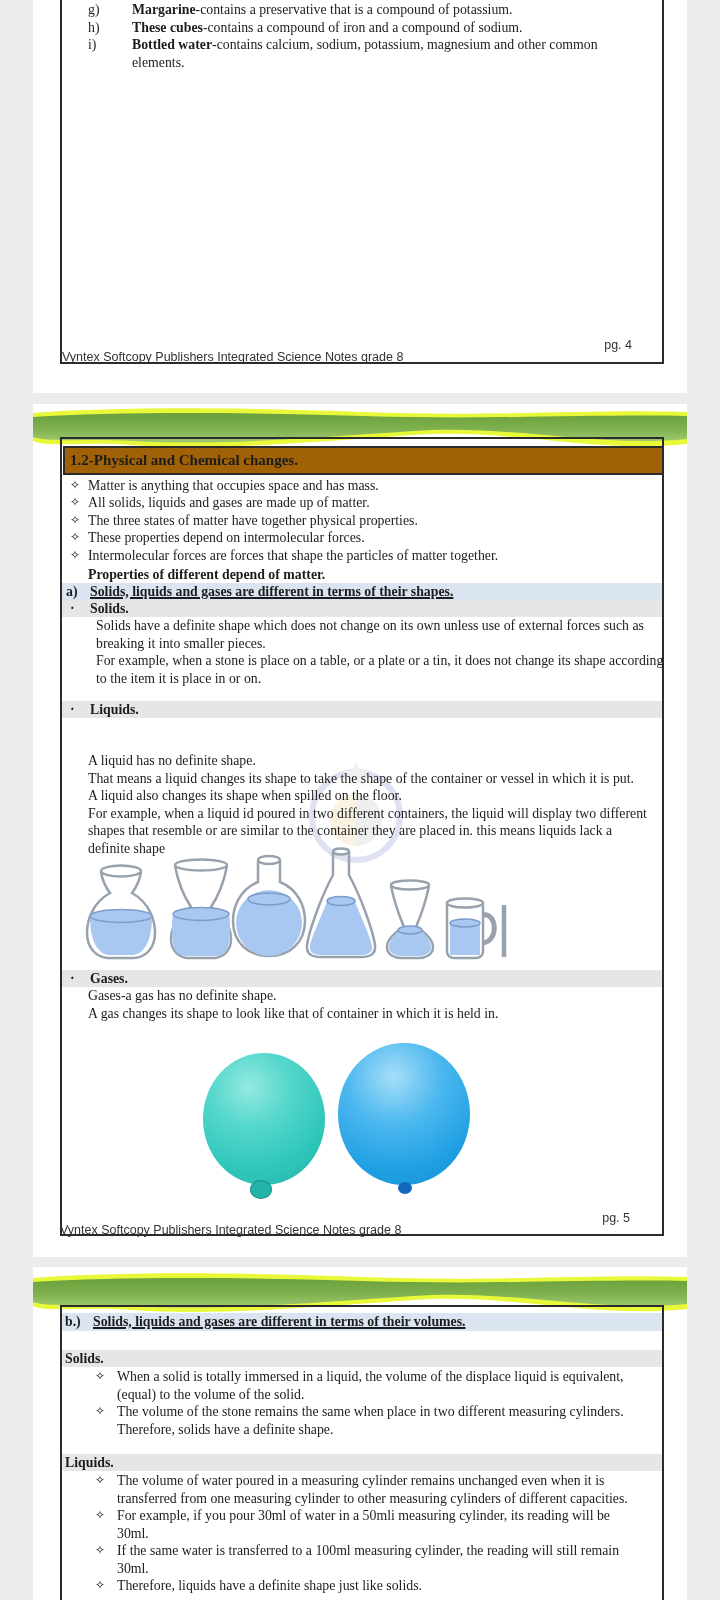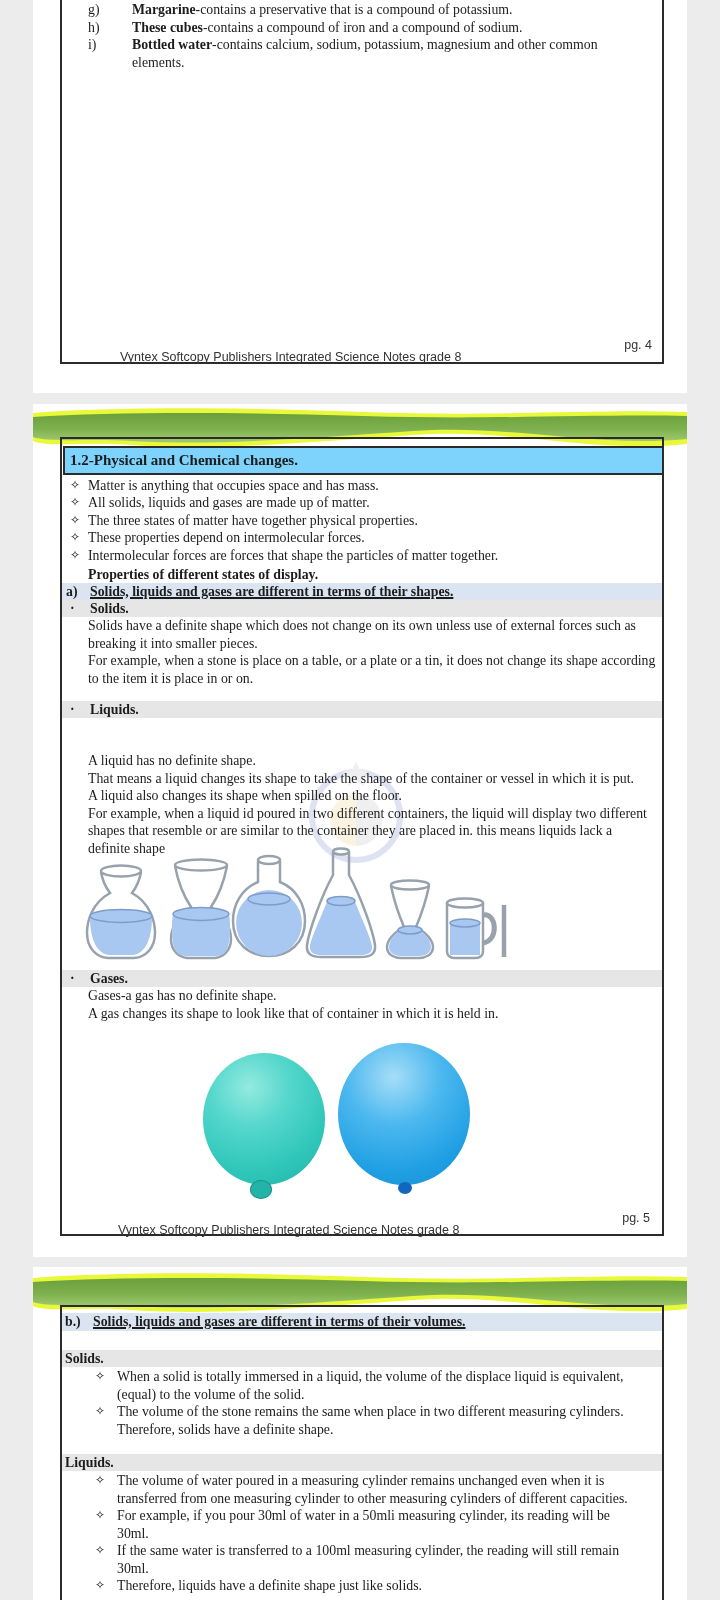--- a/index.html
+++ b/index.html
@@ -16,23 +16,23 @@
   .blt{display:flex;line-height:17.4px;}
   .blt .mk{width:18px;flex:none;font-size:12px;}
   .blt .tx{flex:1;}
   .blt2{display:flex;line-height:17.5px;}
   .blt2 .mk{width:22px;flex:none;font-size:12px;}
   .blt2 .tx{flex:1;}
   .lbl{flex:none;font-weight:bold;}
   .dot{flex:none;width:20px;padding-left:8px;font-weight:bold;}
   .footer{position:absolute;font-family:"Liberation Sans","DejaVu Sans",sans-serif;
           font-size:12.5px;color:#333;display:flex;align-items:center;}
-  .footer .ftext{flex:1;padding-left:58px;margin-top:24px;}
-  .footer .fpg{flex:none;padding-right:10px;}
-  .titlebox{position:absolute;background:#7dd3fc;border:2px solid #2b2b2b;
+  .footer .ftext{flex:1;margin-top:24px;}
+  .footer .fpg{flex:none;padding-right:30px;}
+  .titlebox{position:absolute;background:#a16207;border:2px solid #2b2b2b;
             font-size:15px;font-weight:bold;display:flex;align-items:center;padding-left:5px;}
   .band{position:absolute;pointer-events:none;}
   .balloon{position:absolute;border-radius:50%;}
   .knot{position:absolute;border-radius:50%;}
   .wm{position:absolute;opacity:0.16;pointer-events:none;}
   .p4item{display:flex;line-height:17.5px;}
   .p4item .ilbl{flex:none;width:24px;}
   .p4item .itx{flex:1;margin-left:20px;}
 </style>
 </head>
@@ -108,32 +108,32 @@
     <div class="blt">
         <span class="mk">✧</span>
         <span class="tx">These properties depend on intermolecular forces.</span>
       </div>
     <div class="blt">
         <span class="mk">✧</span>
         <span class="tx">Intermolecular forces are forces that shape the particles of matter together.</span>
       </div>
   </div>
 
-  <div class="para b" style="left:88px;top:566px;width:560px;">Properties of different states of display.</div>
+  <div class="para b" style="left:88px;top:566px;width:560px;">Properties of different depend of matter.</div>
 
   <div class="row hl-blue" style="left:62px;top:583px;width:600px;height:17px;">
     <span class="lbl" style="width:24px;padding-left:4px;">a)</span>
     <span class="b u">Solids, liquids and gases are different in terms of their shapes.</span>
   </div>
 
   <div class="row hl-gray" style="left:62px;top:600px;width:600px;height:17px;">
     <span class="dot">·</span>
     <span class="b">Solids.</span>
   </div>
-  <div class="para" style="left:88px;top:617px;width:568px;font-family:Liberation Serif, serif;">
+  <div class="para" style="left:96px;top:617px;width:568px;font-family:Liberation Serif, serif;">
     <div>Solids have a definite shape which does not change on its own unless use of external forces such as breaking it into smaller pieces.</div>
     <div>For example, when a stone is place on a table, or a plate or a tin, it does not change its shape according to the item it is place in or on.</div>
   </div>
 
   <div class="row hl-gray" style="left:62px;top:701px;width:600px;height:17px;">
     <span class="dot">·</span>
     <span class="b">Liquids.</span>
   </div>
   <div class="para" style="left:88px;top:752px;width:568px;">
     <div>A liquid has no definite shape.</div>

